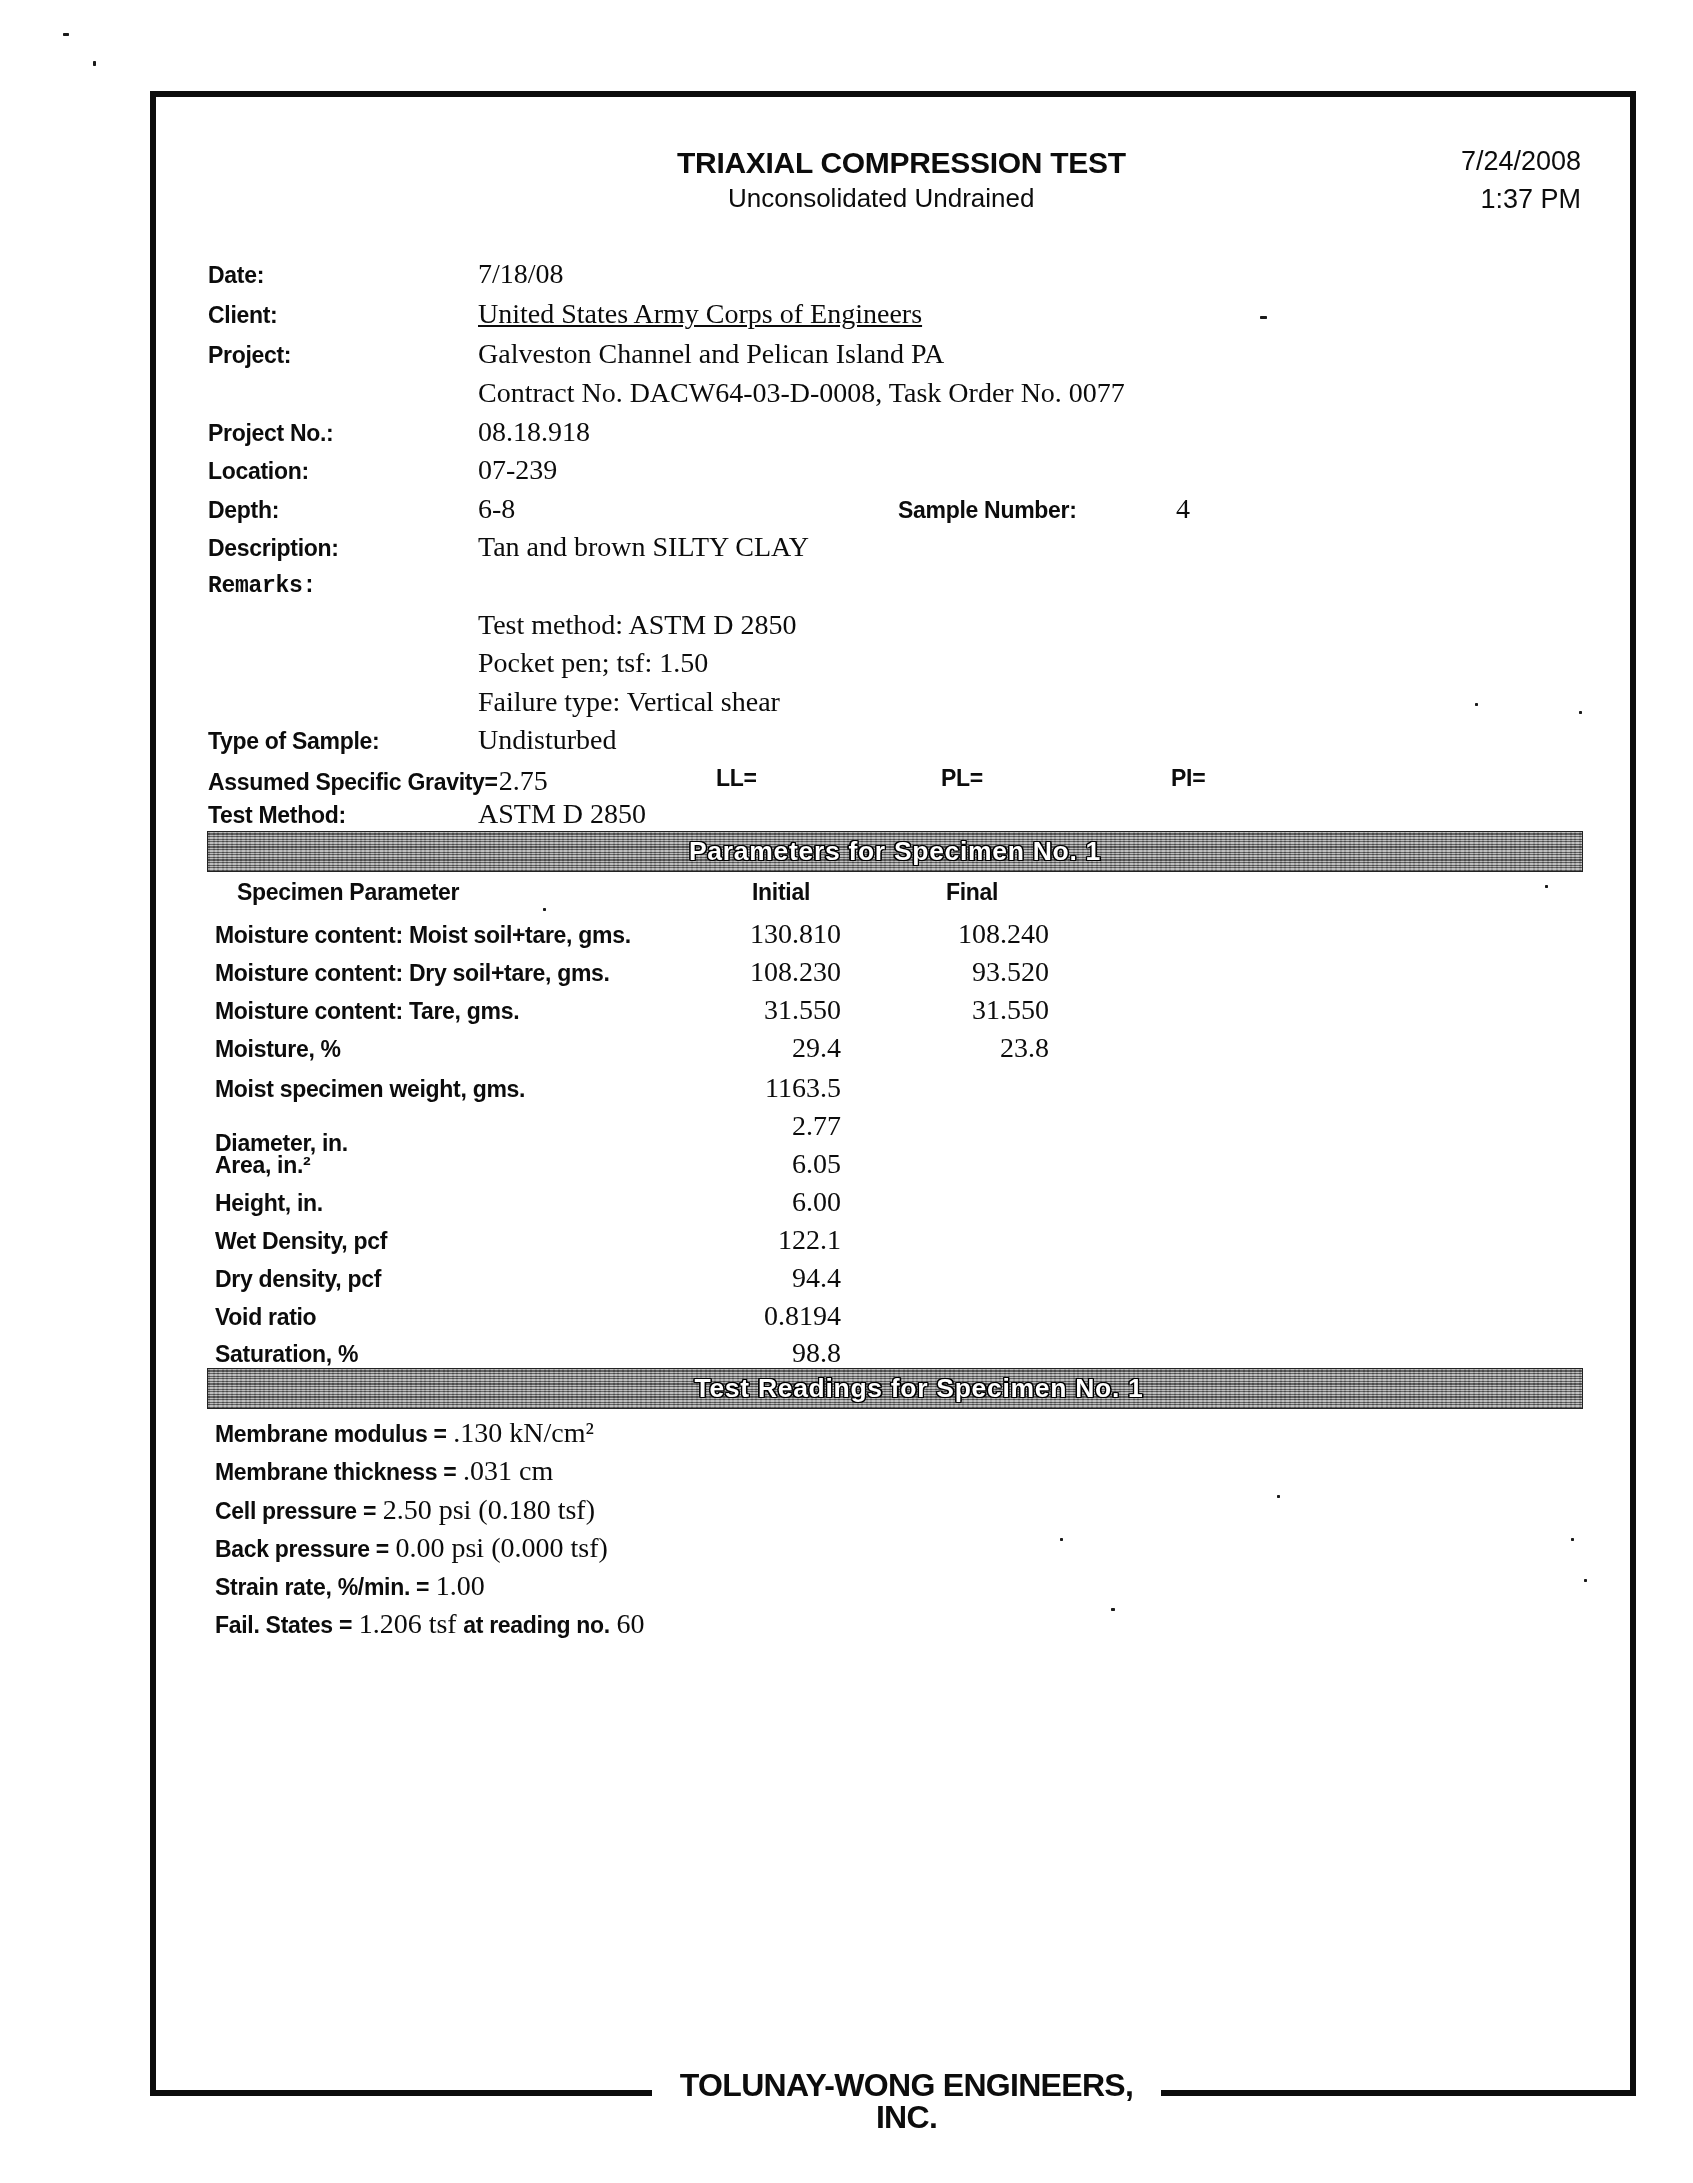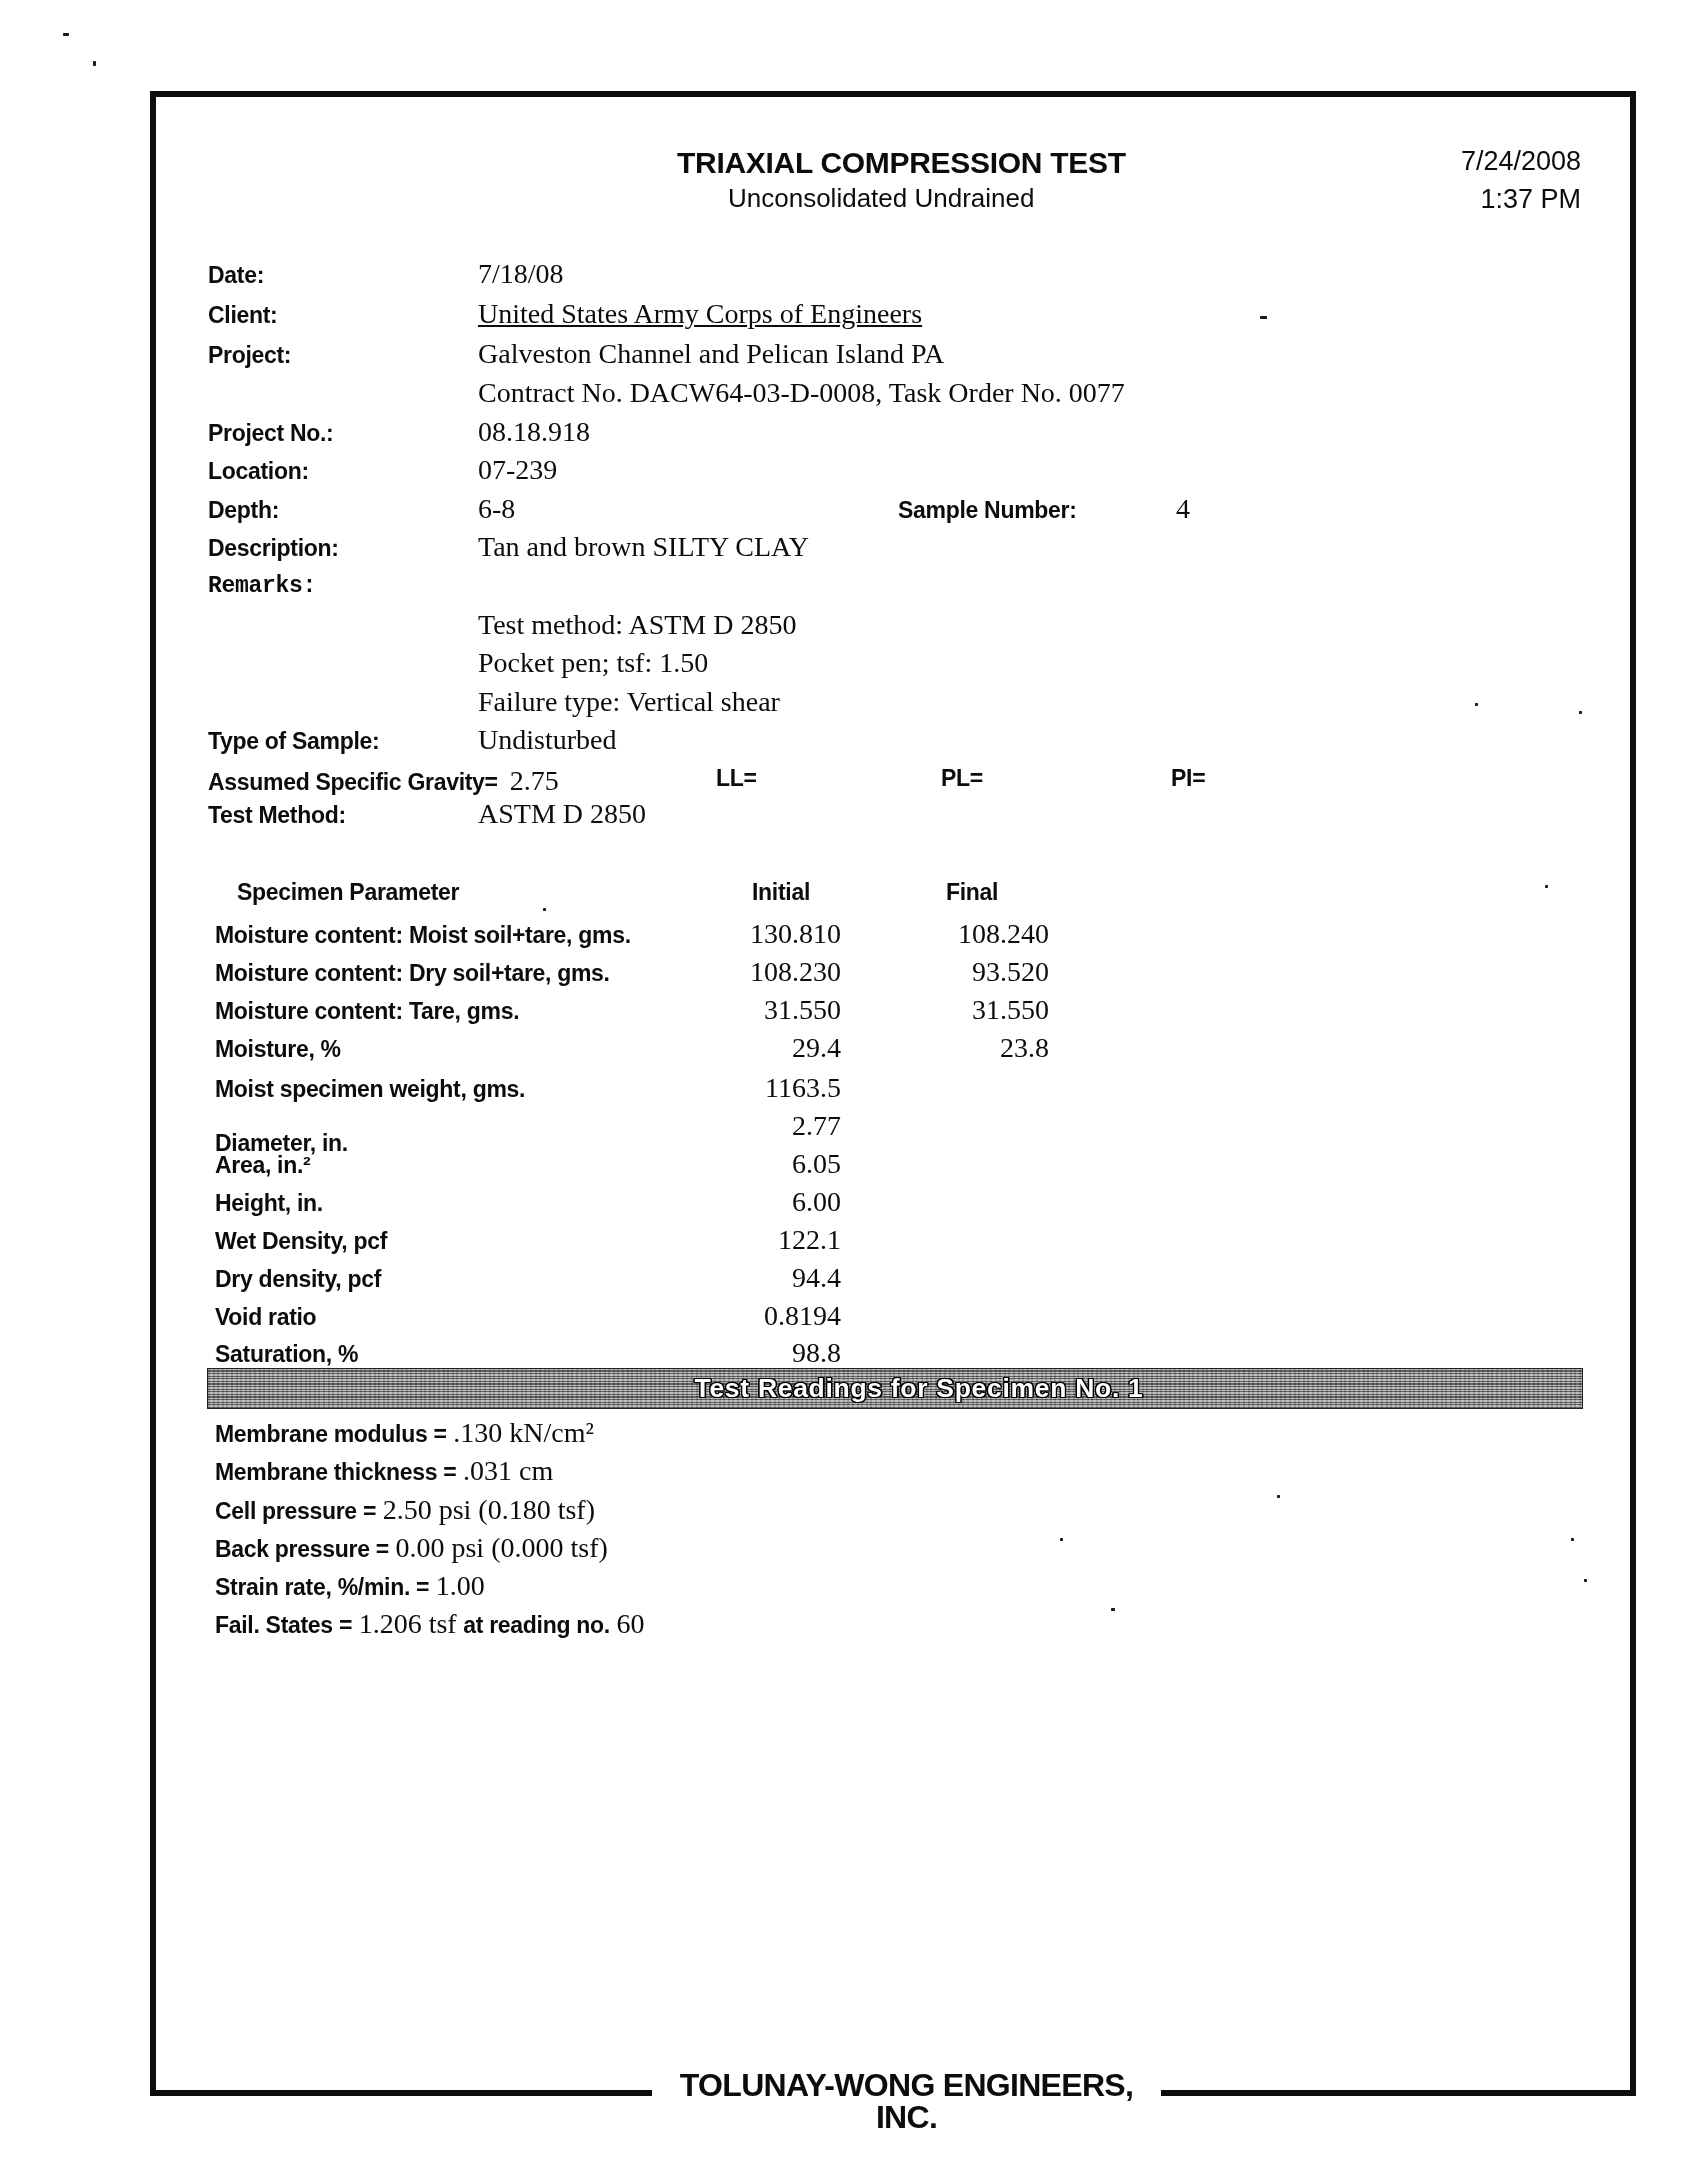--- a/index.html
+++ b/index.html
@@ -18,21 +18,21 @@
     border:6.6px solid #0d0d0d;
     box-sizing:border-box;
   }
   .t{position:absolute;line-height:1.05;white-space:nowrap;}
   .title{font-size:30px;font-weight:700;letter-spacing:-0.3px;}
   .sub{font-size:26px;font-weight:400;}
   .dt{font-size:27px;font-weight:400;text-align:right;}
   .lbl{font-family:"Liberation Sans",sans-serif;font-size:23px;font-weight:700;letter-spacing:-0.3px;}
   .val{font-family:"Liberation Serif",serif;font-size:28px;font-weight:400;}
   .inline-val{font-family:"Liberation Serif",serif;font-size:28px;font-weight:400;margin-left:6.6px;}
-  .inline-val.tight{margin-left:12px;}
+  .inline-val.tight{margin-left:1px;}
   .inline-lbl{font-family:"Liberation Sans",sans-serif;font-size:23px;font-weight:700;letter-spacing:-0.3px;margin-left:6.6px;}
   .banner{
     position:absolute;left:207px;width:1376px;height:41px;
     background-color:#999999;
     background-image:
       repeating-linear-gradient(0deg, rgba(0,0,0,.38) 0 1.3px, rgba(255,255,255,.30) 1.3px 2.6px),
       repeating-linear-gradient(90deg, rgba(0,0,0,.22) 0 2px, rgba(255,255,255,.10) 2px 4.6px);
     border:1.3px solid #222;
     box-sizing:border-box;
     display:flex;align-items:center;justify-content:center;
@@ -101,20 +101,23 @@
   <div class="t" style="left:208px;top:766px;">
     <span class="lbl">Assumed Specific Gravity=</span><span class="inline-val tight">2.75</span>
   </div>
   <div class="t lbl" style="left:716px;top:766px;">LL=</div>
   <div class="t lbl" style="left:941px;top:766px;">PL=</div>
   <div class="t lbl" style="left:1171px;top:766px;">PI=</div>
 
   <div class="t lbl" style="left:208px;top:803px;">Test Method:</div>
   <div class="t val" style="left:478px;top:799px;">ASTM D 2850</div>
 
+  <div class="banner" style="top:831px;">
+    <span class="banner-text">Parameters for Specimen No. 1</span>
+  </div>
 
   <div class="t lbl" style="left:237px;top:880px;">Specimen Parameter</div>
   <div class="t lbl hdr-i" style="top:880px;">Initial</div>
   <div class="t lbl hdr-f" style="top:880px;">Final</div>
 
   <div class="t lbl" style="left:215px;top:923px;">Moisture content: Moist soil+tare, gms.</div>
   <div class="num-i" style="top:919px;">130.810</div>
   <div class="num-f" style="top:919px;">108.240</div>
 
   <div class="t lbl" style="left:215px;top:961px;">Moisture content: Dry soil+tare, gms.</div>

